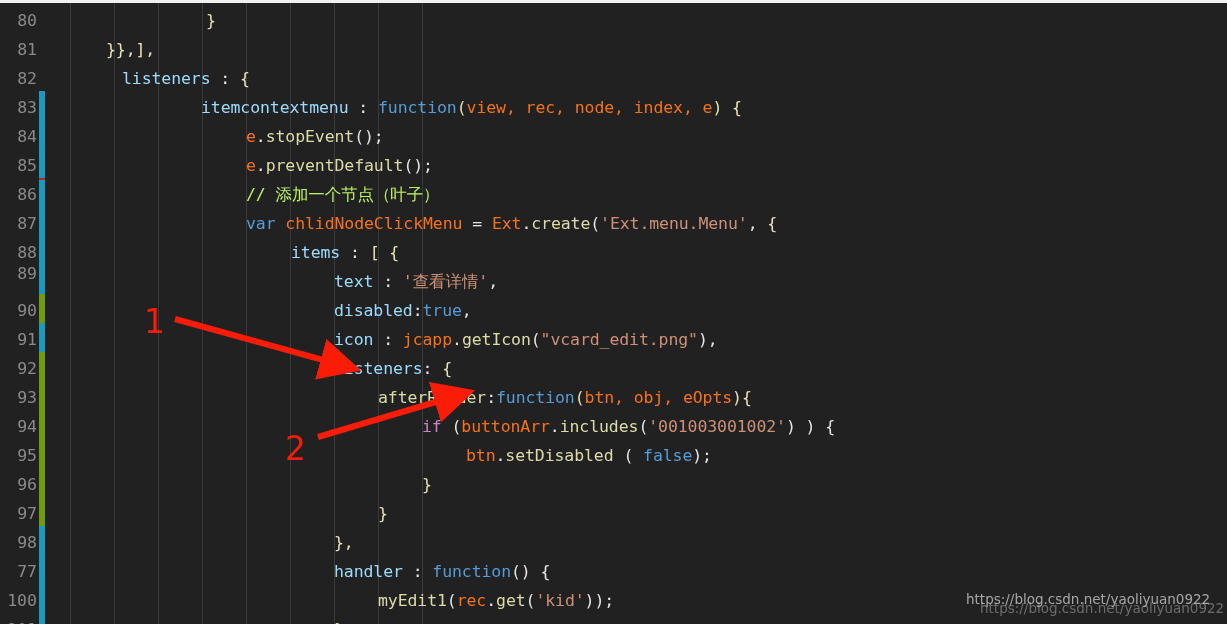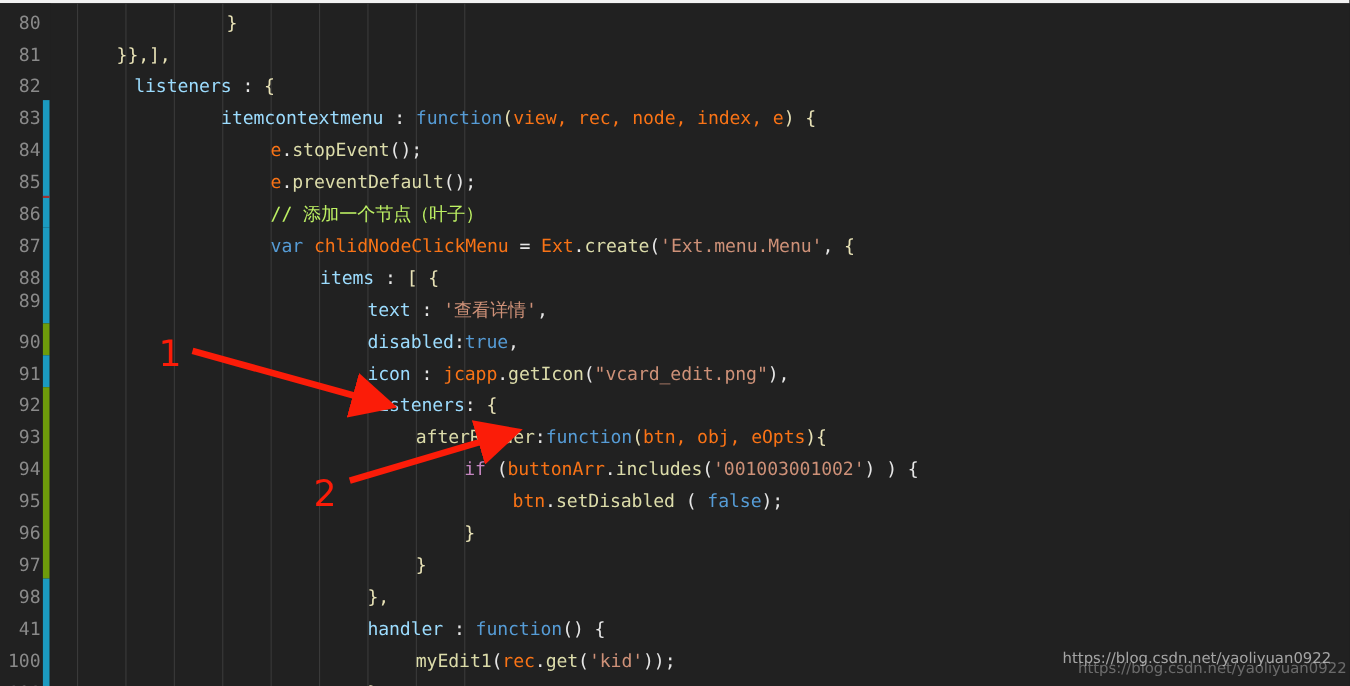--- a/index.html
+++ b/index.html
@@ -164,21 +164,21 @@
           <div class="lnum" style="top: 256px; margin-left: 24px;">89</div>
           <div class="lnum" style="top: 293px;">90</div>
           <div class="lnum" style="top: 322px;">91</div>
           <div class="lnum" style="top: 351px;">92</div>
           <div class="lnum" style="top: 380px;">93</div>
           <div class="lnum" style="top: 409px;">94</div>
           <div class="lnum" style="top: 438px;">95</div>
           <div class="lnum" style="top: 467px;">96</div>
           <div class="lnum" style="top: 496px;">97</div>
           <div class="lnum" style="top: 525px;">98</div>
-          <div class="lnum" style="top: 554px;">41</div>
+          <div class="lnum" style="top: 554px;">77</div>
           <div class="lnum" style="top: 583px;">100</div>
           <div class="lnum" style="top: 612px;">101</div>
         </div>
     </div>
     <div id="vcsbars">
         <div class="vcsbar vcs-mod" style="height: 116px; top: 88px;"></div>
         <div class="vcs-del" style="top: 175px;"></div>
         <div class="vcsbar vcs-mod" style="height: 87px; top: 204px;"></div>
         <div class="vcsbar vcs-add" style="height: 29px; top: 291px;"></div>
         <div class="vcsbar vcs-mod" style="height: 29px; top: 320px;"></div>

